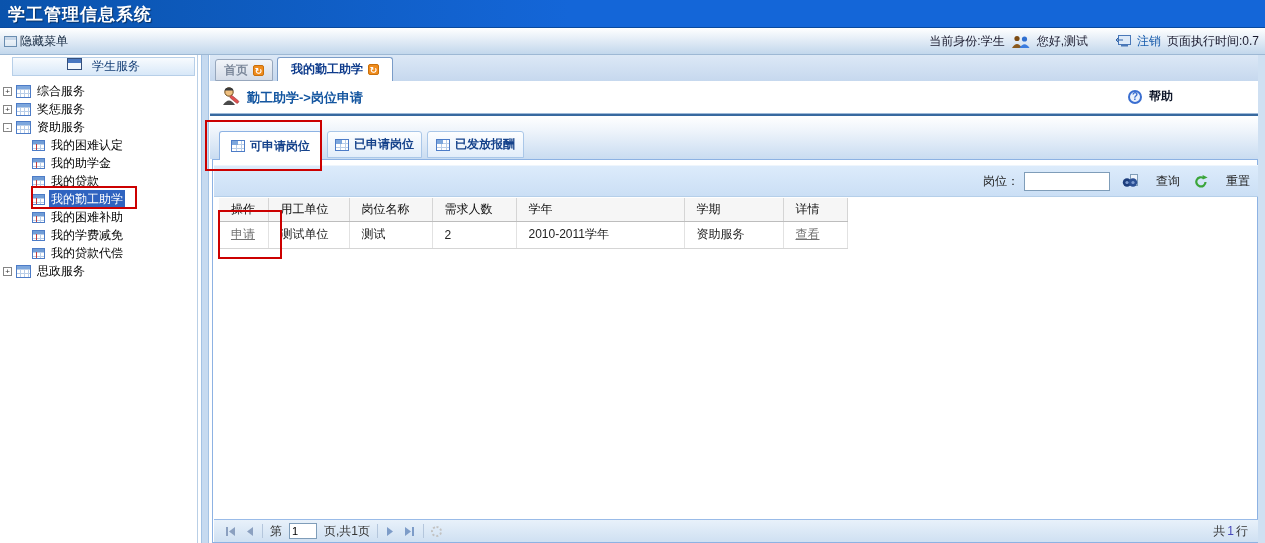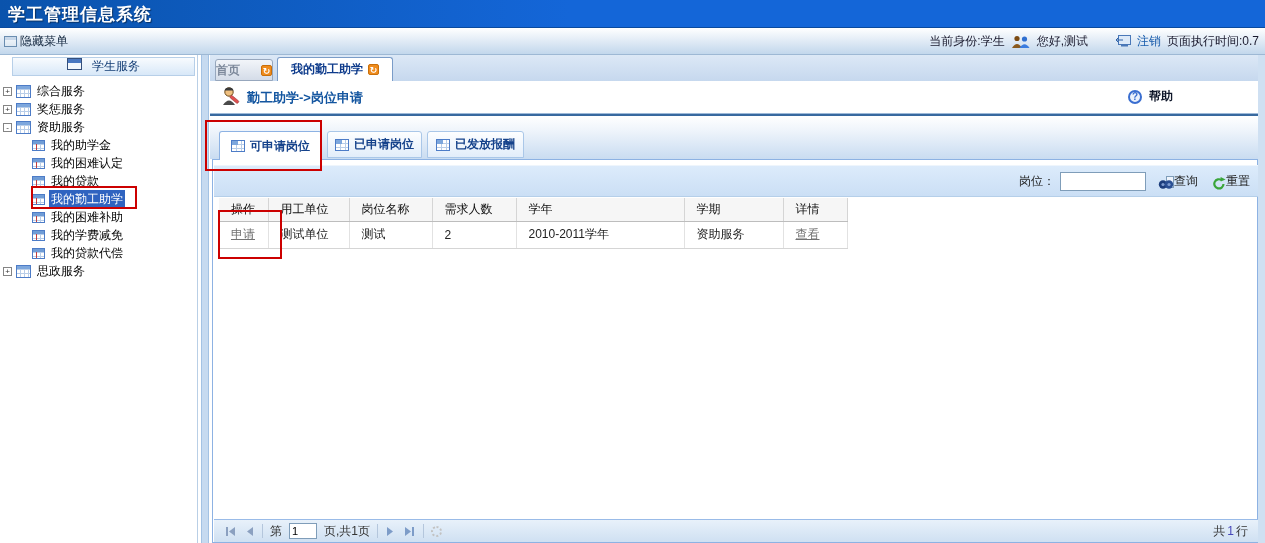--- a/index.html
+++ b/index.html
@@ -55,21 +55,21 @@
   .splitter { position:absolute; left:201px; top:55px; width:8px; height:488px;
     background:#c6daf0; border-left:1px solid #a3c2e4; border-right:1px solid #a3c2e4; }
   .rightstrip { position:absolute; left:1258px; top:55px; width:7px; height:488px; background:#cfe0f2; }
 
   
   .tabbar { position:absolute; left:210px; top:55px; width:1048px; height:26px;
     background:linear-gradient(#dce8f6,#c6d8ee); }
   .tab { position:absolute; display:flex; align-items:center; justify-content:center; gap:5px;
     border-radius:3px 3px 0 0; cursor:pointer; font-weight:bold; }
   .tab.inactive { left:5px; top:4px; width:58px; height:22px;
-    background:linear-gradient(#f2f5f9,#d4dce8); border:1px solid #97a7bd; color:#7e8a9c;justify-content:space-between; }
+    background:linear-gradient(#f2f5f9,#d4dce8); border:1px solid #97a7bd; color:#7e8a9c; }
   .tab.active { left:67px; top:2px; width:116px; height:24px;
     background:#fff; border:1px solid #7a9cc8; border-bottom:none; color:#0f3c8c; }
   .icon-refresh-orange { width:11px; height:11px; background:#ef8b1c; border:1px solid #c96f0a;
     border-radius:2px; color:#fff; font-size:9px; line-height:10px; text-align:center; display:inline-block; }
 
   
   .crumbrow { position:absolute; left:210px; top:81px; width:1048px; height:32px; background:#fff;padding-left:20px; }
   .crumb-icon { position:absolute; left:12px; top:5px; }
   .crumb-text { position:absolute; left:37px; top:8px; font-size:13px; font-weight:bold; color:#1456a0; }
   .helpgrp { position:absolute; left:918px; top:7px; display:flex; align-items:center; gap:7px; cursor:pointer; }
@@ -92,21 +92,21 @@
   .subtab.inactive { background:linear-gradient(#fdfeff,#e2edfa); border:1px solid #aac7e8;font-weight:bold; }
 
   
   .panel { position:absolute; left:212px; top:159px; width:1046px; height:384px;
     background:#fff; border:1px solid #8db2e3; z-index:1; }
   .ptoolbar { position:absolute; left:1px; top:5px; width:1044px; height:32px;
     background:linear-gradient(#dcebfb,#cbdff5); border-top:1px solid #eef5fc; border-bottom:1px solid #b5cfe9;
     display:flex; align-items:center; justify-content:flex-end; gap:5px; padding-right:8px; color:#222; }
   .ptoolbar input { width:86px; height:19px; border:1px solid #7f9db9; background:#fff; padding:0 3px;
     font-family:inherit; font-size:12px; }
-  .tbbtn { display:flex; align-items:flex-end; gap:0; cursor:pointer; color:#222; }
+  .tbbtn { display:flex; align-items:center; gap:18px; cursor:pointer; color:#222; }
 
   
   .grid { position:absolute; left:6px; top:38px; border-collapse:collapse; table-layout:fixed; }
   .grid th { height:23px; background:#f6f6f6; border-right:1px solid #d5d5d5; border-bottom:1px solid #bdbdbd;
     font-weight:normal; text-align:left; padding-left:12px; color:#111; }
   .grid td { height:27px; background:#fff; border-right:1px solid #e2e2e2; border-bottom:1px solid #d5d5d5;
     text-align:left; padding-left:12px; color:#222; }
   .grid a { color:#737373; text-decoration:underline; cursor:pointer; }
 
   
@@ -177,25 +177,25 @@
         <span class="icon-grid-lg"></span>
         <span class="lbl">奖惩服务</span>
       </div>
       <div class="tree-row parent">
         <span class="expander">-</span>
         <span class="icon-grid-lg"></span>
         <span class="lbl">资助服务</span>
       </div>
       <div class="tree-row child">
         <span class="icon-grid-sm"></span>
+        <span class="lbl">我的困难认定</span>
+      </div>
+      <div class="tree-row child">
+        <span class="icon-grid-sm"></span>
         <span class="lbl">我的助学金</span>
-      </div>
-      <div class="tree-row child">
-        <span class="icon-grid-sm"></span>
-        <span class="lbl">我的困难认定</span>
       </div>
       <div class="tree-row child">
         <span class="icon-grid-sm"></span>
         <span class="lbl">我的贷款</span>
       </div>
       <div class="tree-row child sel">
         <span class="icon-grid-sm"></span>
         <span class="lbl">我的勤工助学</span>
       </div>
       <div class="tree-row child">

